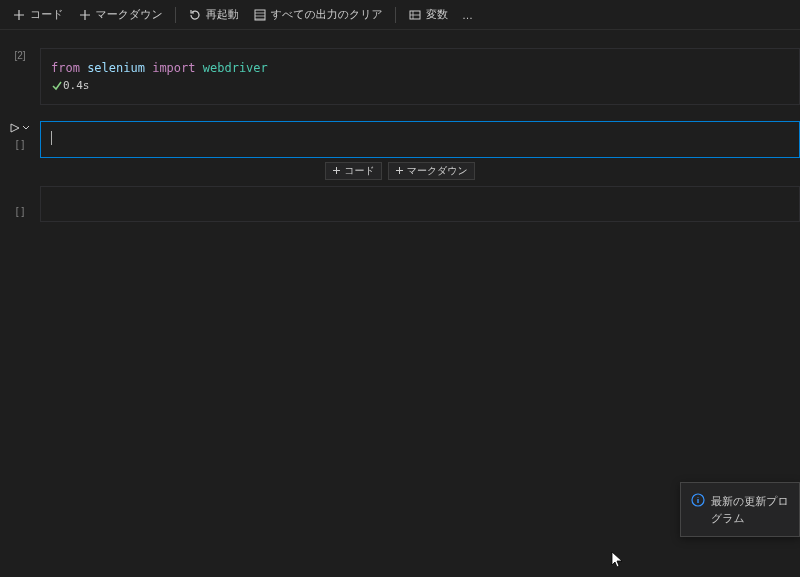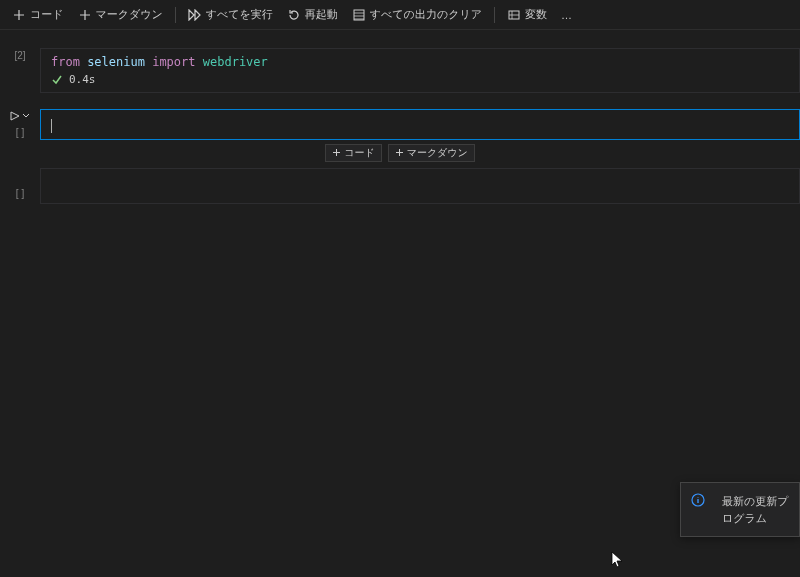--- a/index.html
+++ b/index.html
@@ -70,34 +70,33 @@
     }
     .gutter .cell-type-icon {
       color: #858585;
       font-size: 10px;
     }
 
     .cell-body {
       flex: 1;
       background: #1e1e1e;
       border: 1px solid #2d2d30;
-      padding: 6px 10px;
+      padding: 12px 10px;
       font-family: "Consolas", monospace;
       font-size: 12px;
       min-height: 24px;
     }
     .cell-body.focused {
       border: 1px solid #007fd4;
       background: #1e1e1e;
     }
 
     .status-line {
       display: flex;
       align-items: center;
-      gap: 6px;
       padding: 4px 0 0 0;
       color: #cccccc;
       font-size: 11px;
     }
     .check-icon { color: #89d185; }
 
     
     .kw-from { color: #c586c0; }
     .kw-import { color: #c586c0; }
     .mod { color: #4ec9b0; }
@@ -138,21 +137,21 @@
       position: absolute;
       right: 0;
       bottom: 40px;
       width: 120px;
       background: #252526;
       border: 1px solid #454545;
       padding: 10px 10px;
       color: #cccccc;
       font-size: 11px;
       display: flex;
-      gap: 17px;
+      gap: 6px;
       box-shadow: 0 2px 8px rgba(0,0,0,0.4);
     }
     .toast .info-icon {
       color: #3794ff;
       flex: 0 0 14px;
     }
     .toast-text { line-height: 1.5; }
 
     
     .mouse {
@@ -178,28 +177,20 @@
   </div>
   <div class="tb-btn">
     <span class="tb-icon">
       <svg width="12" height="12" viewBox="0 0 12 12">
           <path d="M6 1v10M1 6h10" stroke="#cccccc" stroke-width="1.2"></path>
         </svg>
     </span>
     <span>マークダウン</span>
   </div>
   <div class="tb-sep"></div>
-  <div class="tb-btn">
-    <span class="tb-icon">
-      <svg width="14" height="12" viewBox="0 0 14 12">
-          <path d="M1 1l5 5-5 5zM7 1l5 5-5 5z" fill="none" stroke="#cccccc" stroke-width="1.2"></path>
-        </svg>
-    </span>
-    <span>すべてを実行</span>
-  </div>
   <div class="tb-btn">
     <span class="tb-icon">
       <svg width="12" height="12" viewBox="0 0 12 12">
           <path d="M2 6a4 4 0 1 0 1.2-2.8M2 1v3h3" fill="none" stroke="#cccccc" stroke-width="1.2"></path>
         </svg>
     </span>
     <span>再起動</span>
   </div>
   <div class="tb-btn">
     <span class="tb-icon">

